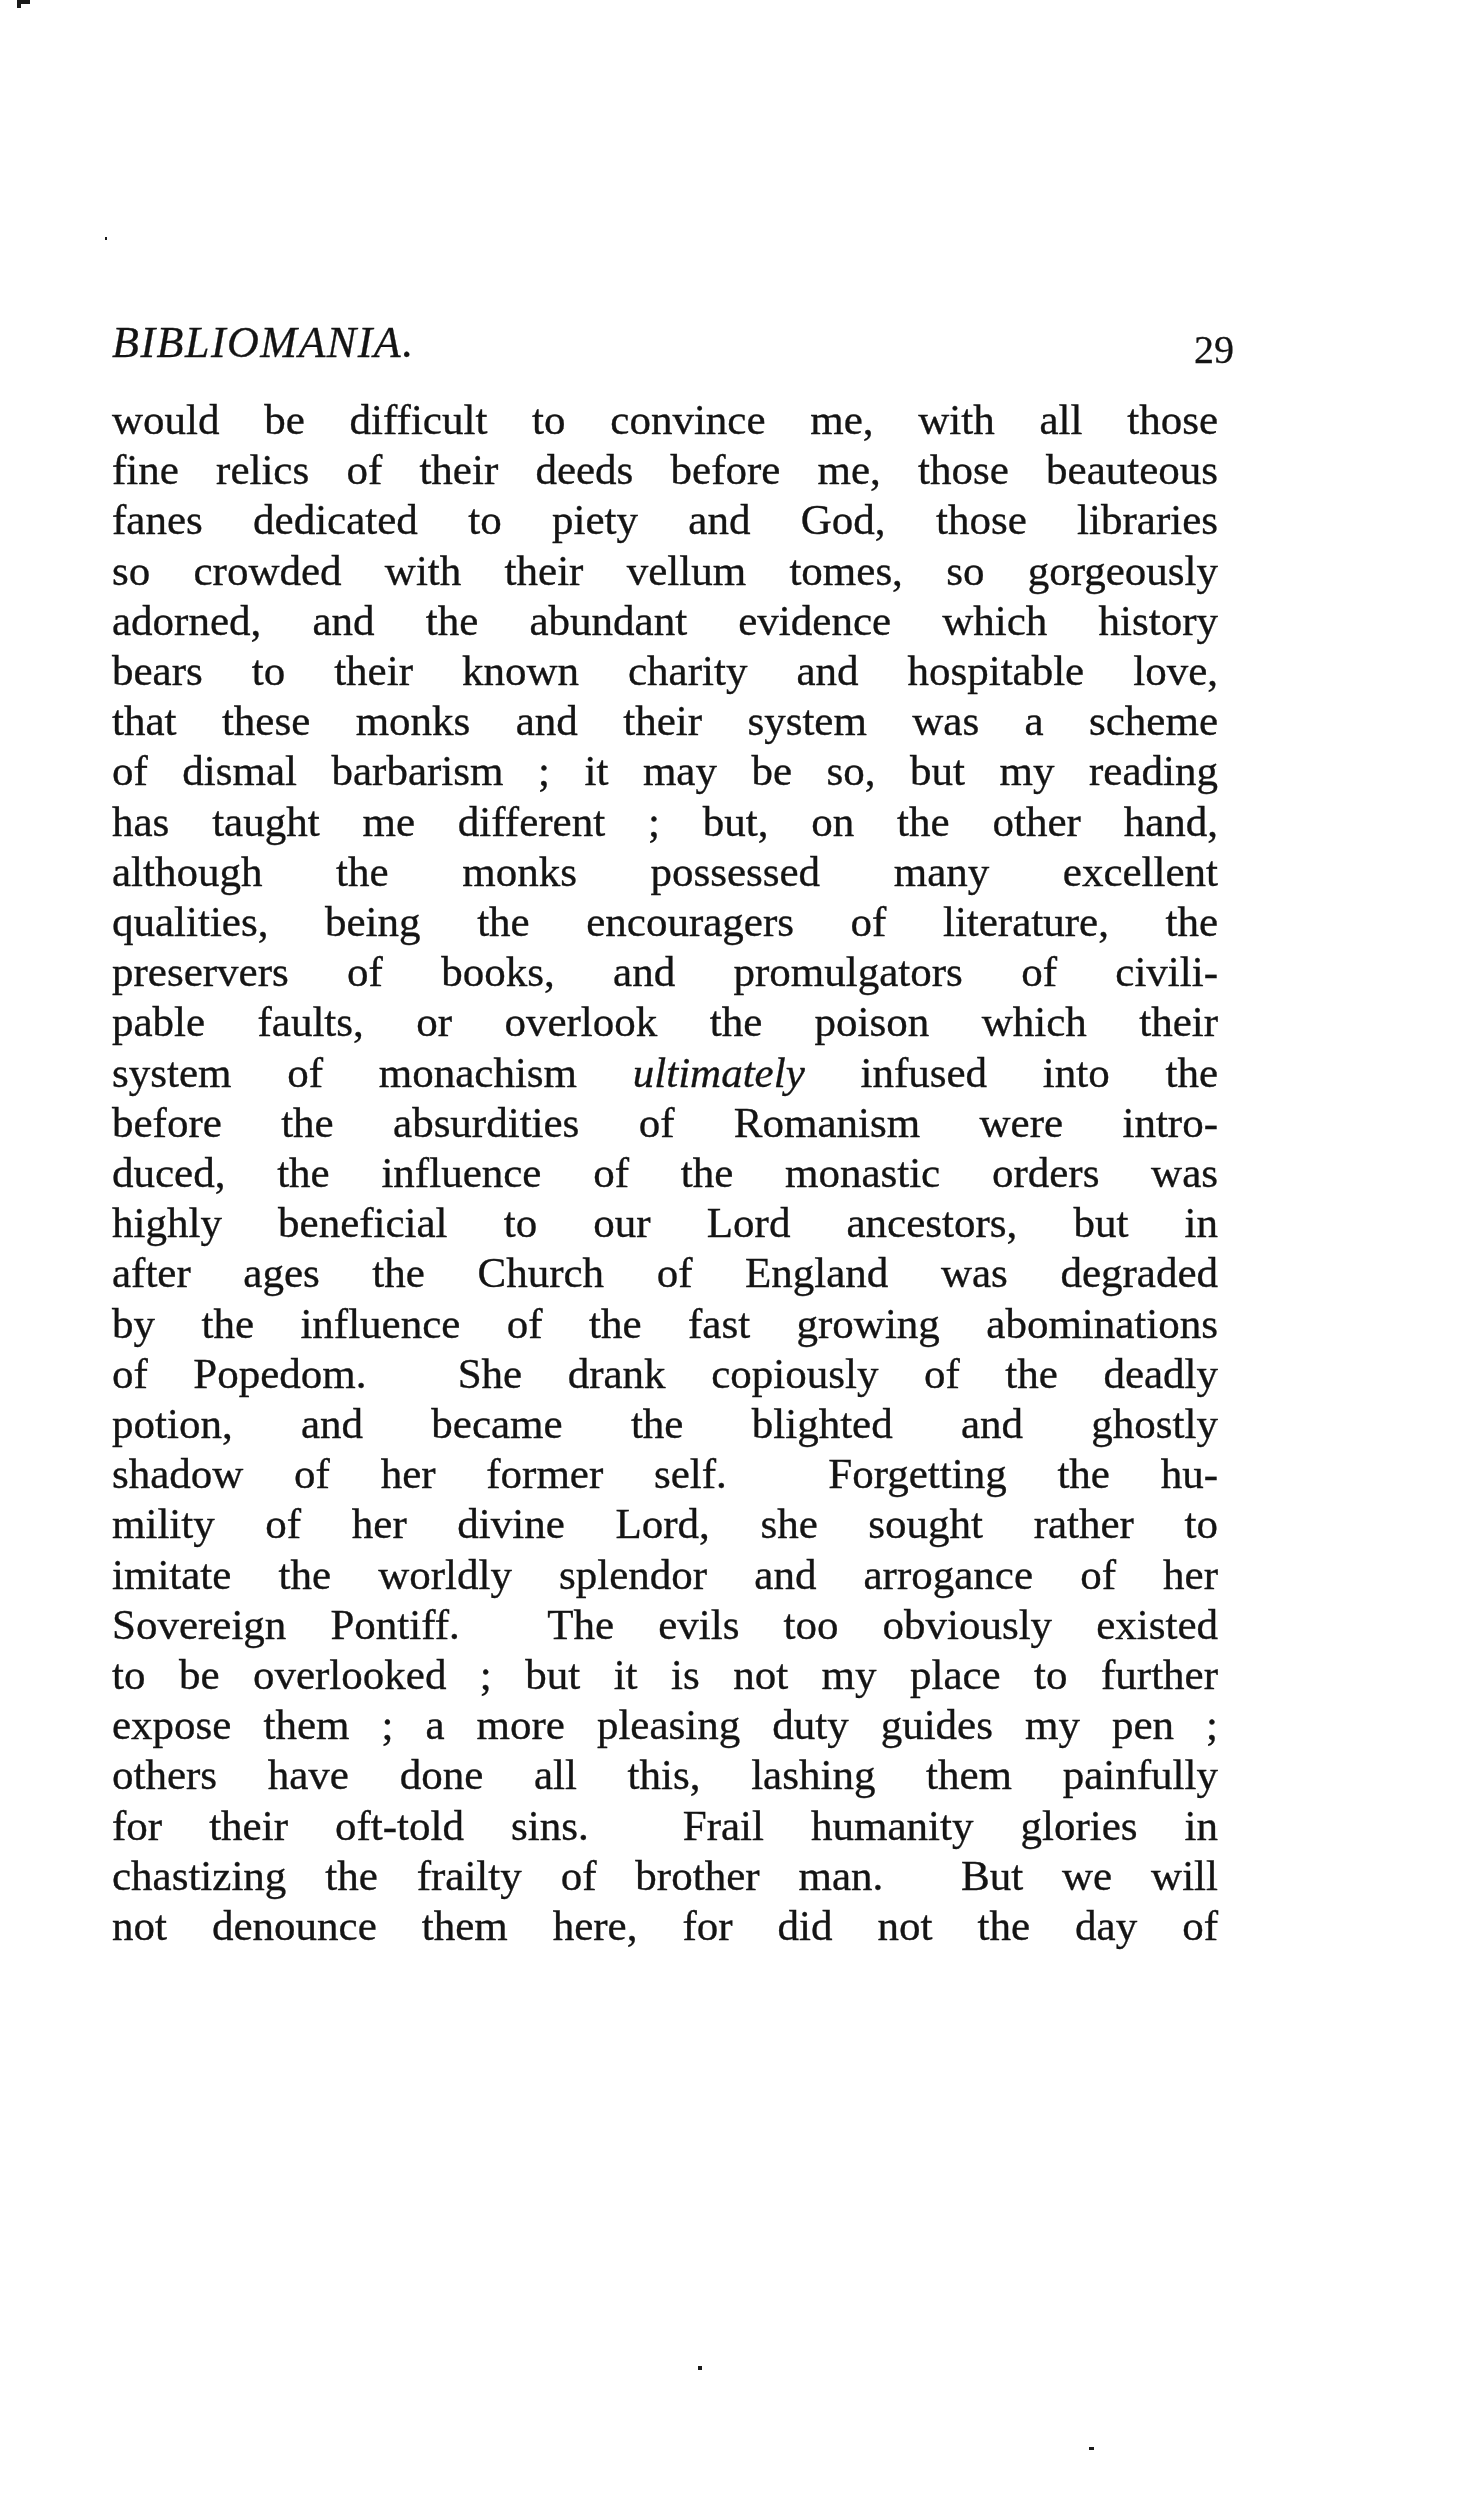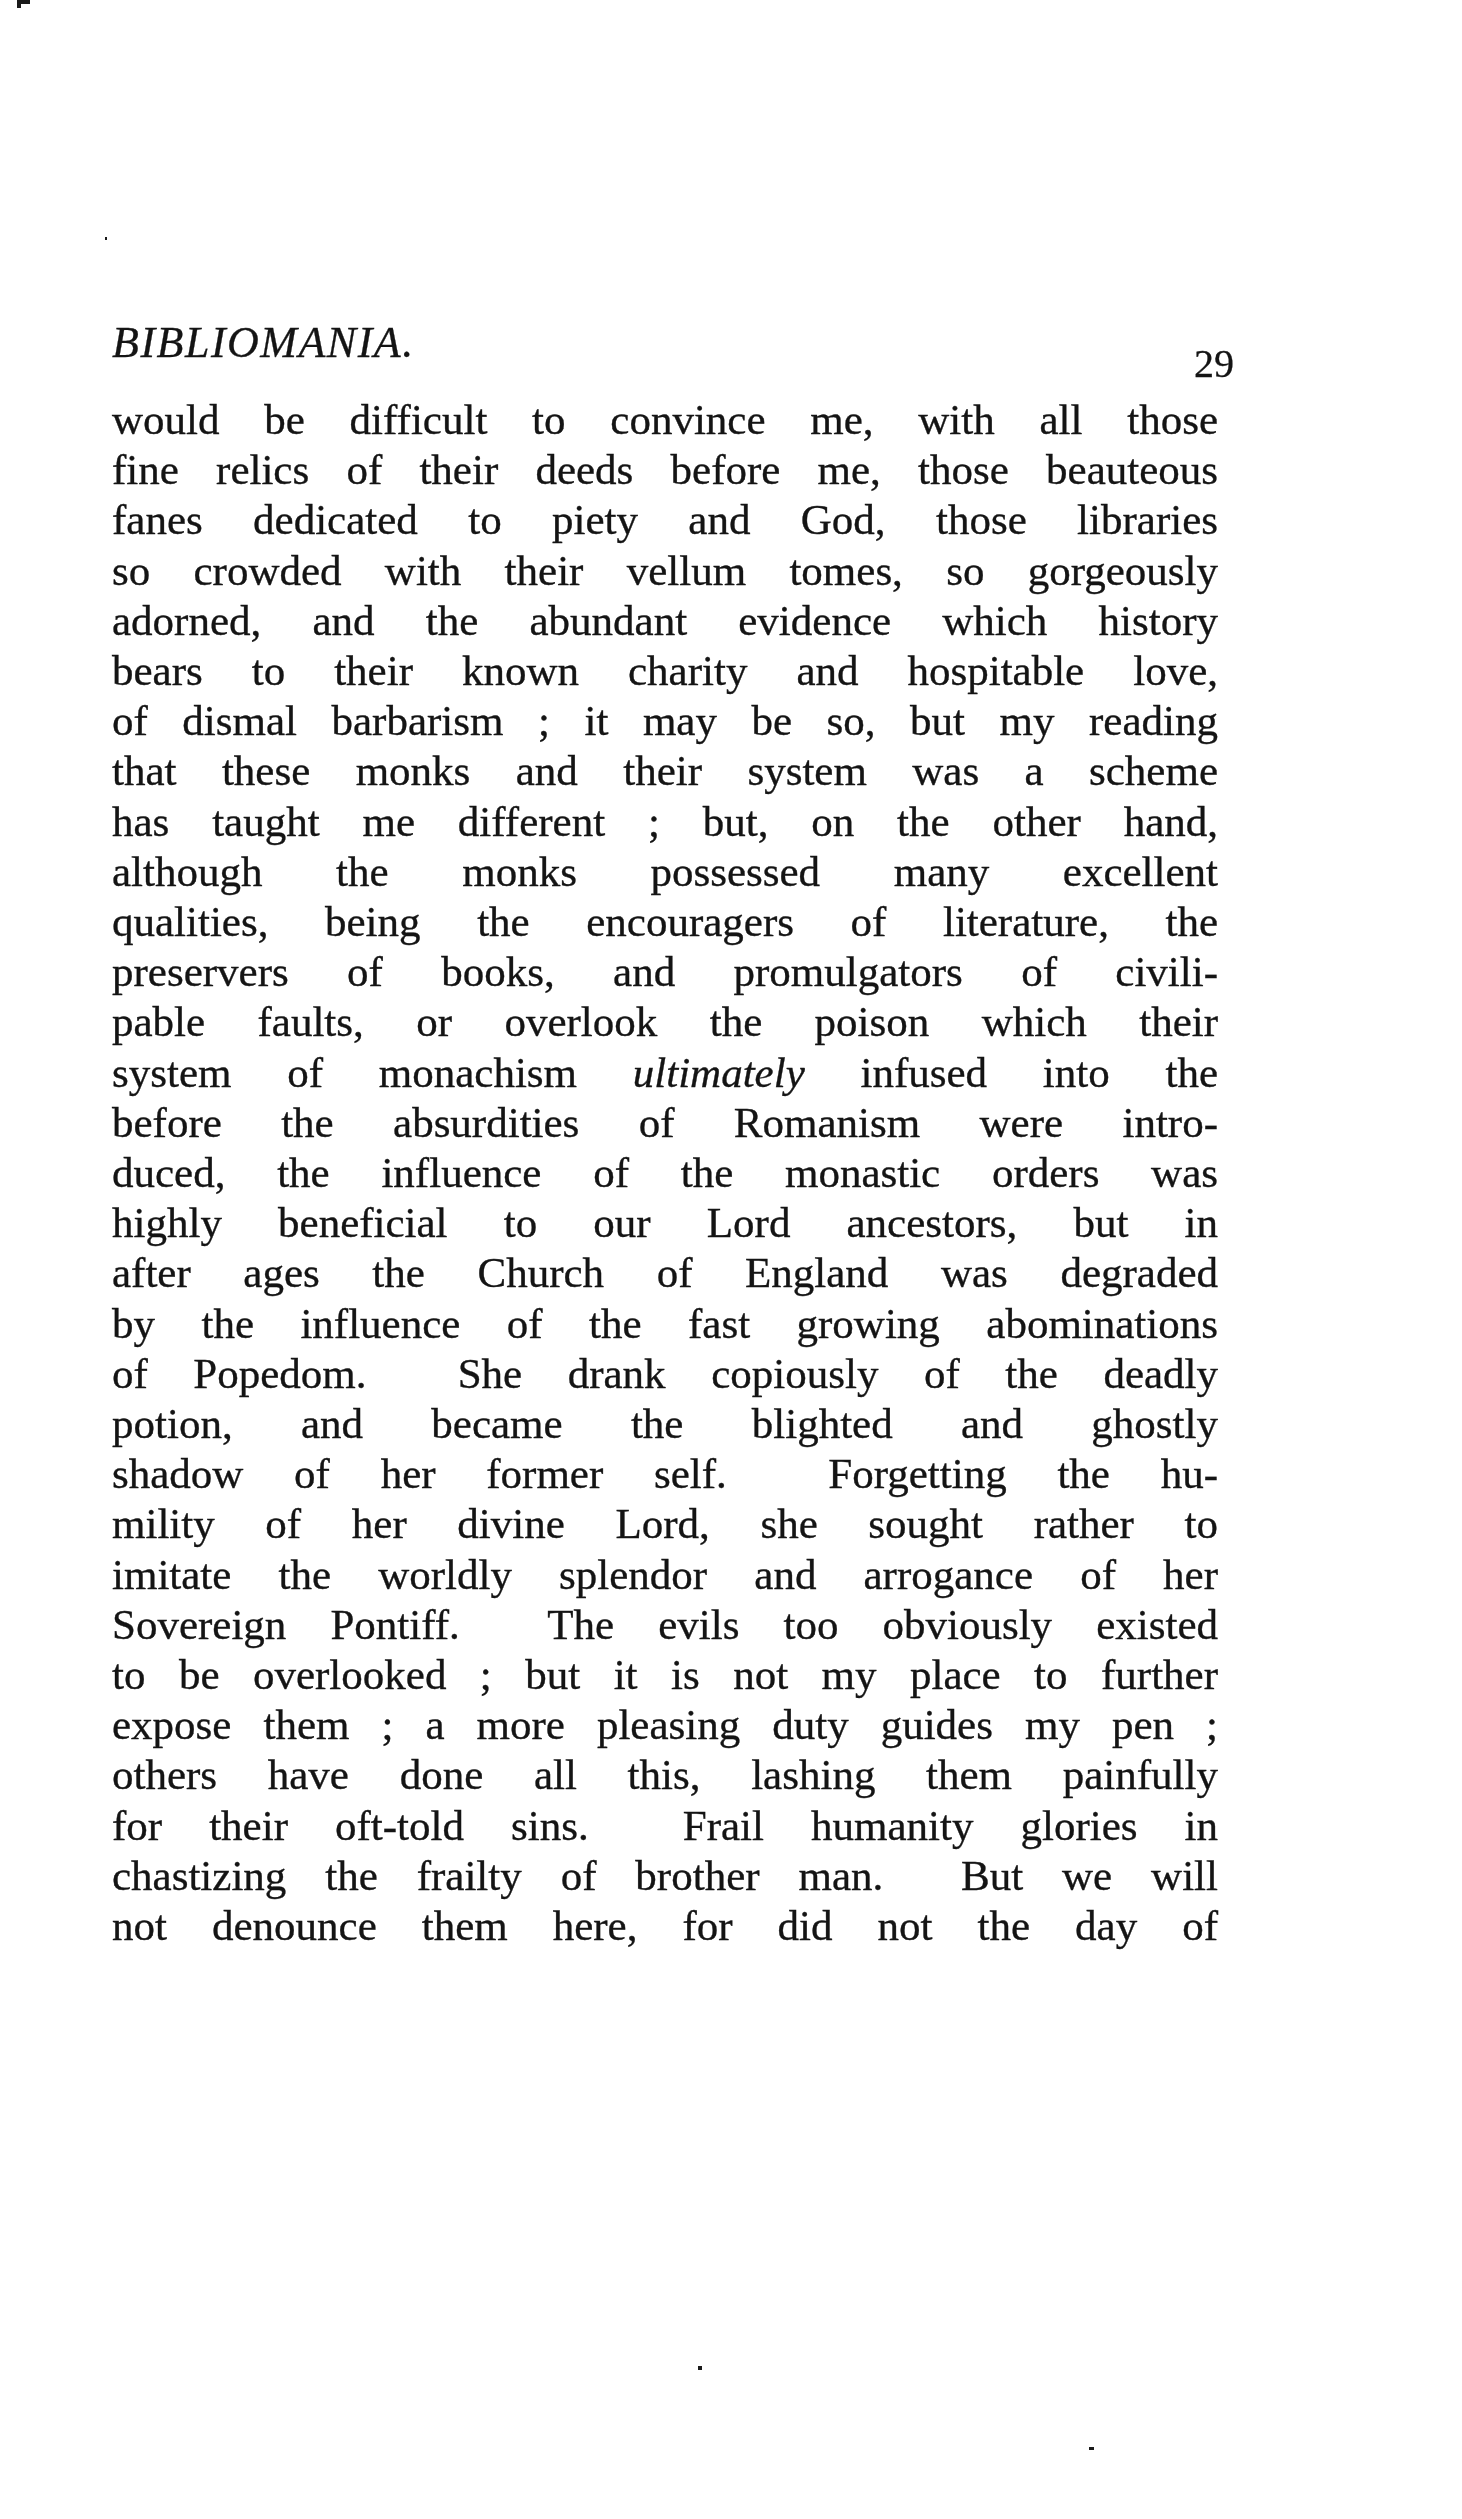--- a/index.html
+++ b/index.html
@@ -32,21 +32,20 @@
     line-height: 50px;
     letter-spacing: 1.5px;
     -webkit-text-stroke: 0.3px currentColor;
   }
   .page-number {
     position: absolute;
     right: -16px;
     top: 12px;
     font-size: 40px;
     line-height: 40px;
-    margin-top: 14px;
     -webkit-text-stroke: 0.3px currentColor;
   }
   .bodytext {
     position: absolute;
     left: 112px;
     top: 395px;
     width: 1106px;
     font-size: 43px;
     line-height: 50.2px;
     -webkit-text-stroke: 0.35px currentColor;
@@ -72,22 +71,22 @@
     <div class="head-title">BIBLIOMANIA.</div>
     <div class="page-number">29</div>
   </div>
   <div class="bodytext" id="bodytext">
       <div class="line"><span class="">would be difficult to convince me, with all those</span></div>
       <div class="line"><span class="">fine relics of their deeds before me, those beauteous</span></div>
       <div class="line"><span class="">fanes dedicated to piety and God, those libraries</span></div>
       <div class="line"><span class="">so crowded with their vellum tomes, so gorgeously</span></div>
       <div class="line"><span class="">adorned, and the abundant evidence which history</span></div>
       <div class="line"><span class="">bears to their known charity and hospitable love,</span></div>
+      <div class="line"><span class="">that these monks and their system was a scheme</span></div>
       <div class="line"><span class="">of dismal barbarism ; it may be so, but my reading</span></div>
-      <div class="line"><span class="">that these monks and their system was a scheme</span></div>
       <div class="line"><span class="">has taught me different ; but, on the other hand,</span></div>
       <div class="line"><span class="">although the monks possessed many excellent</span></div>
       <div class="line"><span class="">qualities, being the encouragers of literature, the</span></div>
       <div class="line"><span class="">preservers of books, and promulgators of civili-</span></div>
       <div class="line"><span class="">pable faults, or overlook the poison which their</span></div>
       <div class="line"><span class="">system of monachism </span><span class="it">ultimately</span><span class=""> infused into the</span></div>
       <div class="line"><span class="">before the absurdities of Romanism were intro-</span></div>
       <div class="line"><span class="">duced, the influence of the monastic orders was</span></div>
       <div class="line"><span class="">highly beneficial to our Lord ancestors, but in</span></div>
       <div class="line"><span class="">after ages the Church of England was degraded</span></div>

